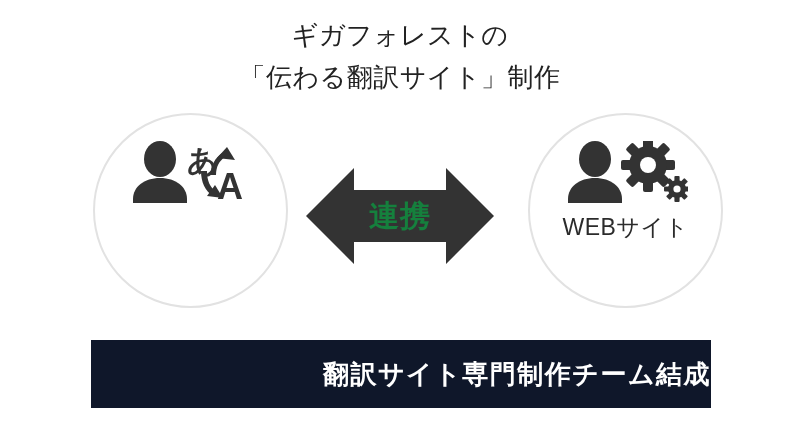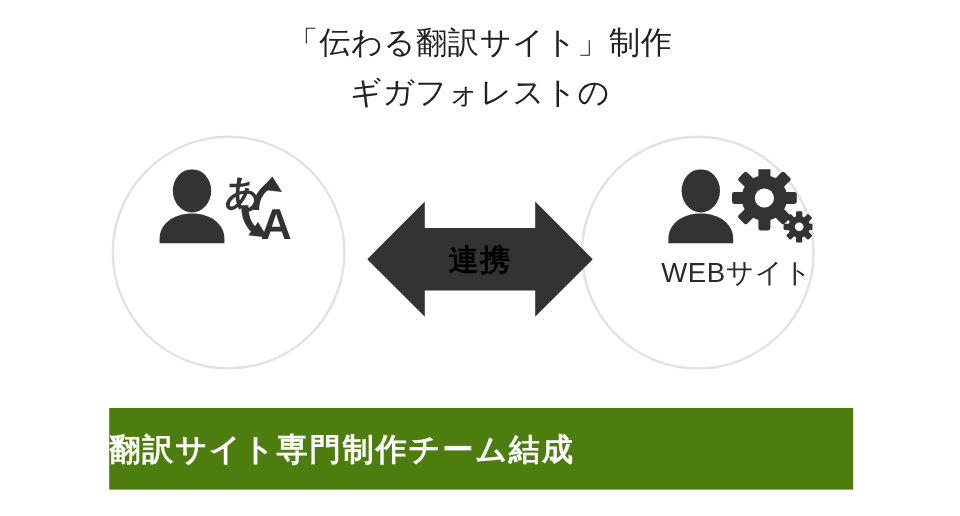--- a/index.html
+++ b/index.html
@@ -46,21 +46,21 @@
     border: 2px solid #e2e2e2;
     border-radius: 50%;
     box-sizing: border-box;
     background: #ffffff;
     display: flex;
     flex-direction: column;
     align-items: center;
     justify-content: flex-start;
   }
   .circle-left  { left: 93px; }
-  .circle-right { left: 484px; align-items: flex-end; }
+  .circle-right { left: 528px; }
 
   .circle-icon {
     margin-top: 26px;
     height: 62px;
     display: flex;
     align-items: center;
     justify-content: center;
   }
   .circle-labels {
     margin-top: 8px;
@@ -87,55 +87,55 @@
   .arrow-svg { display: block; }
   .arrow-text {
     position: absolute;
     left: 0;
     top: 0;
     width: 188px;
     height: 100px;
     display: flex;
     align-items: center;
     justify-content: center;
-    color: #000000;
-    font-size: 25px;
+    color: #15803d;
+    font-size: 30px;
     font-weight: 700;
     letter-spacing: 1px;
     pointer-events: none;
   }
 
   
   .banner {
     position: absolute;
     left: 91px;
     top: 340px;
     width: 620px;
     height: 68px;
-    background: #4d7c0f;
-    display: flex;
-    align-items: center;
-    justify-content: flex-start;
+    background: #0f172a;
+    display: flex;
+    align-items: center;
+    justify-content: flex-end;
   }
   .banner-text {
     color: #ffffff;
     font-size: 26px;
     font-weight: 700;
     letter-spacing: 1.5px;
     white-space: nowrap;
   }
 </style>
 </head>
 <body>
 
 <div id="canvas">
 
   <div class="title-block">
+    <span class="title-line">ギガフォレストの</span>
     <span class="title-line">「伝わる翻訳サイト」制作</span>
-    <span class="title-line">ギガフォレストの</span>
   </div>
 
   <div class="circle circle-left">
     <div class="circle-icon">
       <svg width="124" height="62" viewBox="0 0 124 62" aria-hidden="true">
 
         <g fill="#333333">
           <ellipse cx="31" cy="18" rx="16" ry="18"></ellipse>
           <path d="M31 37c-16 0-27 9-27 21v4h54v-4c0-12-11-21-27-21z"></path>
         </g>

